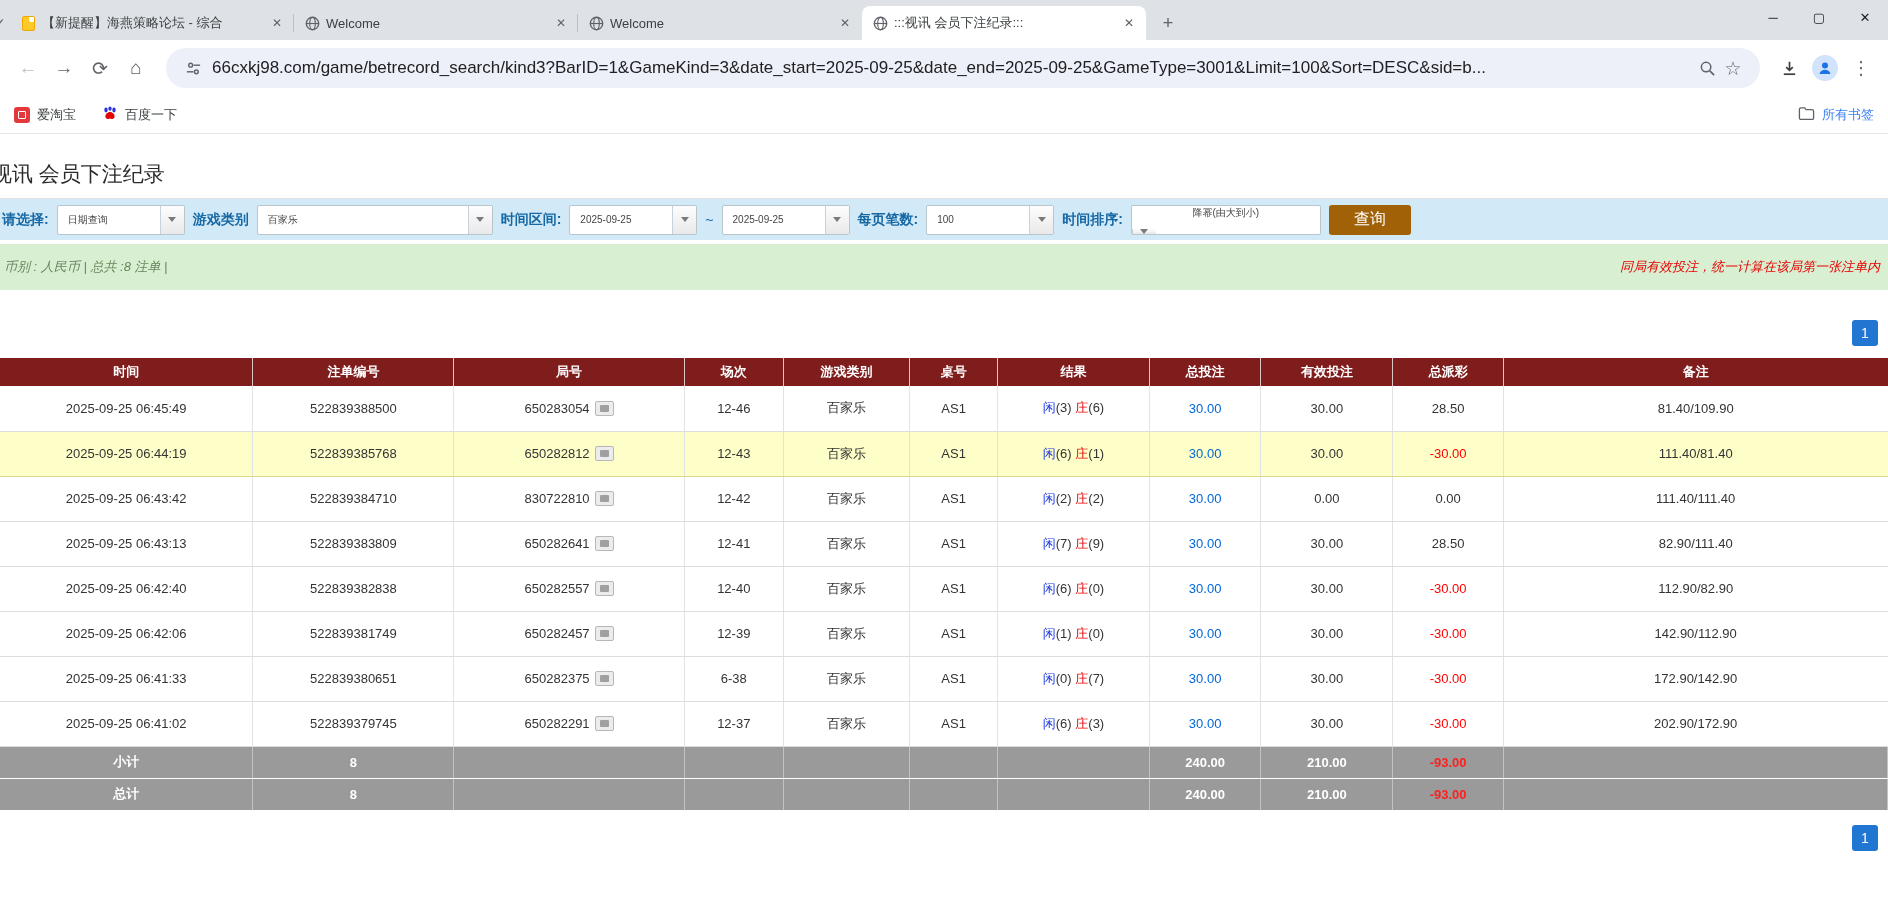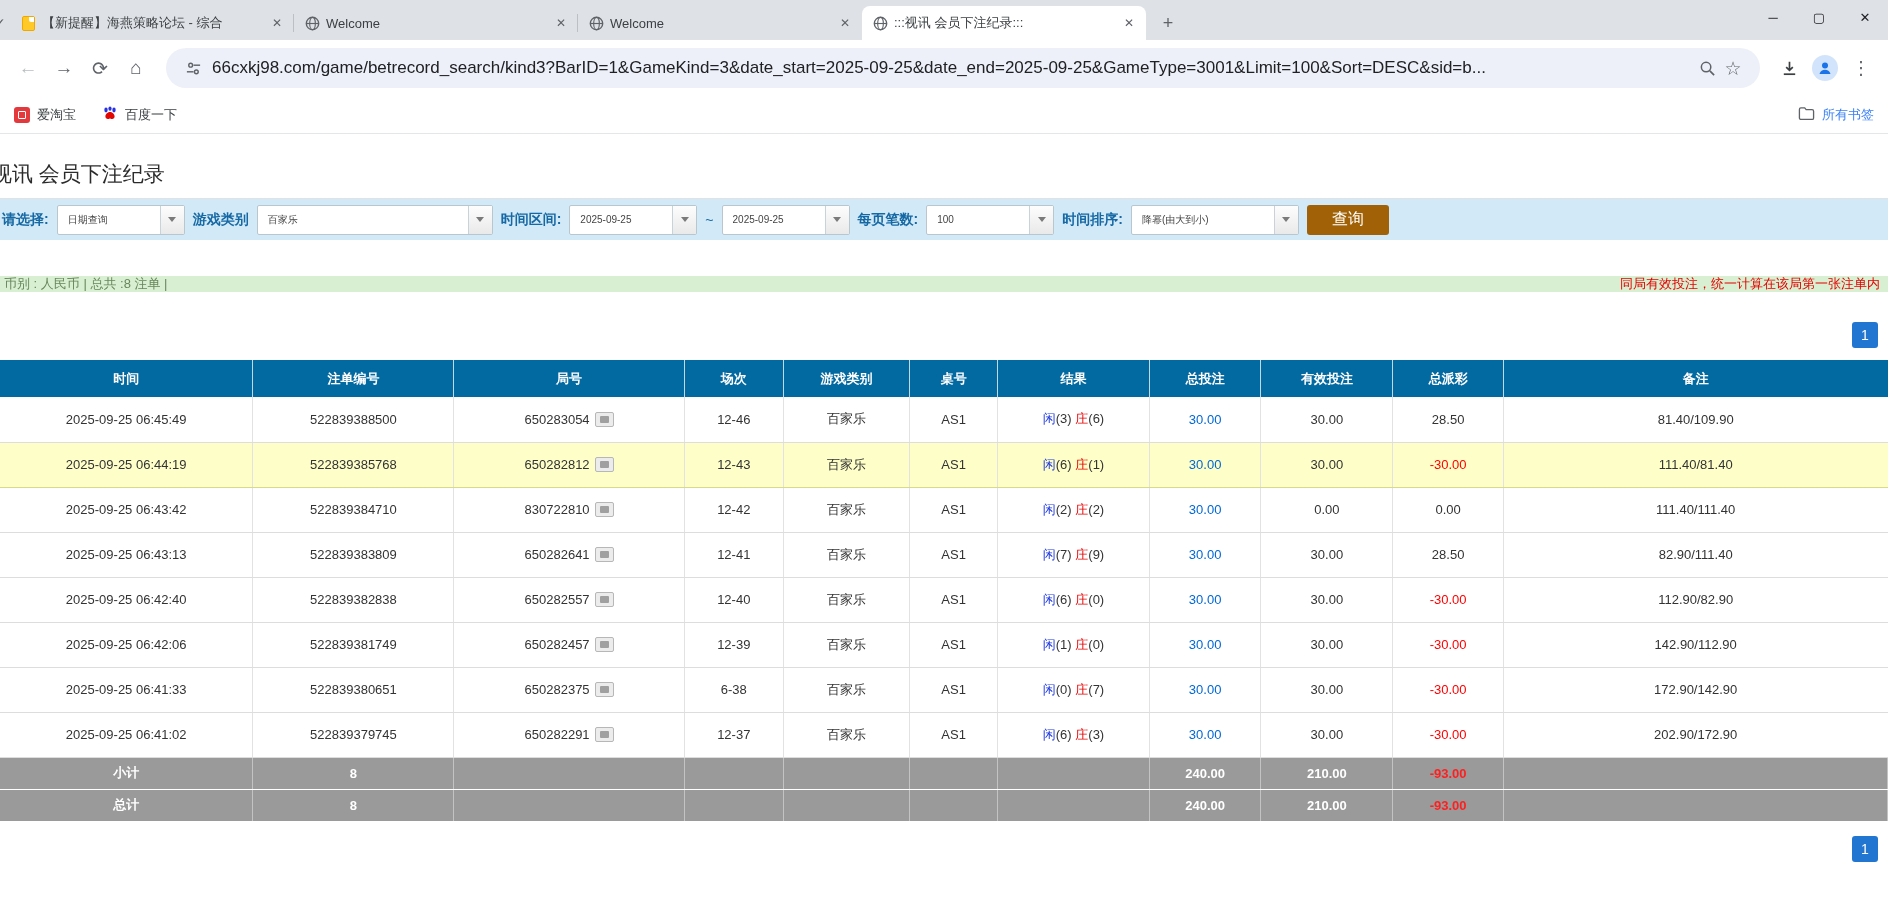--- a/index.html
+++ b/index.html
@@ -49,35 +49,35 @@
   .page { background:#fff; height:764px; position:relative; }
   .page-title { font-size:21px; font-weight:400; color:#2b2b2b; padding-top:26px; margin-left:-9px; height:64px; }
 
   .filter-bar { height:42px; background:#d2eaf7; border-top:1px solid #e2e2e2; display:flex; align-items:center; padding:0 2px; gap:8px; }
   .f-label { font-size:14px; font-weight:bold; color:#1668a5; white-space:nowrap; }
   .select { display:inline-flex; align-items:center; height:30px; background:#fff; border:1px solid #b9c6cd; border-radius:2px; }
   .select .val { padding:0 10px; font-size:10px; color:#444; flex:1; white-space:nowrap; }
   .select .arrow { width:24px; align-self:stretch; border-left:1px solid #c9d2d8; background:linear-gradient(#fdfdfd,#e9e9e9);
                    display:flex; align-items:center; justify-content:center; }
   .select .arrow i { width:0; height:0; border-left:4px solid transparent; border-right:4px solid transparent; border-top:5px solid #7a7a7a; }
-  .w-query { width:128px; } .w-game { width:236px; } .w-date { width:128px; } .w-size { width:128px; } .w-sort { width:168px; }
+  .w-query { width:128px; } .w-game { width:236px; } .w-date { width:128px; } .w-size { width:128px; } .w-sort { width:190px;flex-direction:column; }
   .tilde { color:#1668a5; font-size:14px; }
   .search-btn { height:30px; padding:0 25px; background:#a16207; color:#fff; font-size:16px; border:none; border-radius:3px; cursor:pointer; }
 
-  .info-bar { height:16px; margin-top:36px; background:#d9efd1; display:flex; align-items:center; justify-content:space-between; padding:0 8px 0 4px; }
+  .info-bar { height:46px; margin-top:4px; background:#d9efd1; display:flex; align-items:center; justify-content:space-between; padding:0 8px 0 4px;font-style:italic; }
   .info-left { font-size:13px; color:#67875c; }
   .info-right { font-size:13px; color:#e60000; }
 
   .pager { display:flex; justify-content:flex-end; padding-right:10px; margin-top:30px; }
   .pager.bottom { margin-top:14px; }
   .page-btn { min-width:26px; height:26px; background:#2176d2; color:#fff; font-size:14px; border-radius:3px;
               display:flex; align-items:center; justify-content:center; cursor:pointer; }
 
   table.records { width:100%; border-collapse:collapse; table-layout:fixed; margin-top:12px; }
-  .records th { background:#0369a1; color:#fff; font-size:13px; font-weight:600; height:37px;
+  .records th { background:#7f1d1d; color:#fff; font-size:13px; font-weight:600; height:28px;
                 border-right:1px solid rgba(255,255,255,.75); }
   .records th:last-child { border-right:none; }
   .records td { height:45px; text-align:center; font-size:13px; color:#333;
                 border-bottom:1px solid #ddd; border-right:1px solid #e2e2e2; background:#fff; }
   .records td:last-child { border-right:none; }
   .records tr.hl td { background:#feffc8; border-bottom-color:#d9d98a; border-top:1px solid #d9d98a; }
   .xian { color:#1a35e0; }
   .zhuang { color:#e60000; }
   .bet-link { color:#0067d6; text-decoration:none; cursor:pointer; }
   .payout.neg { color:#f00; }

